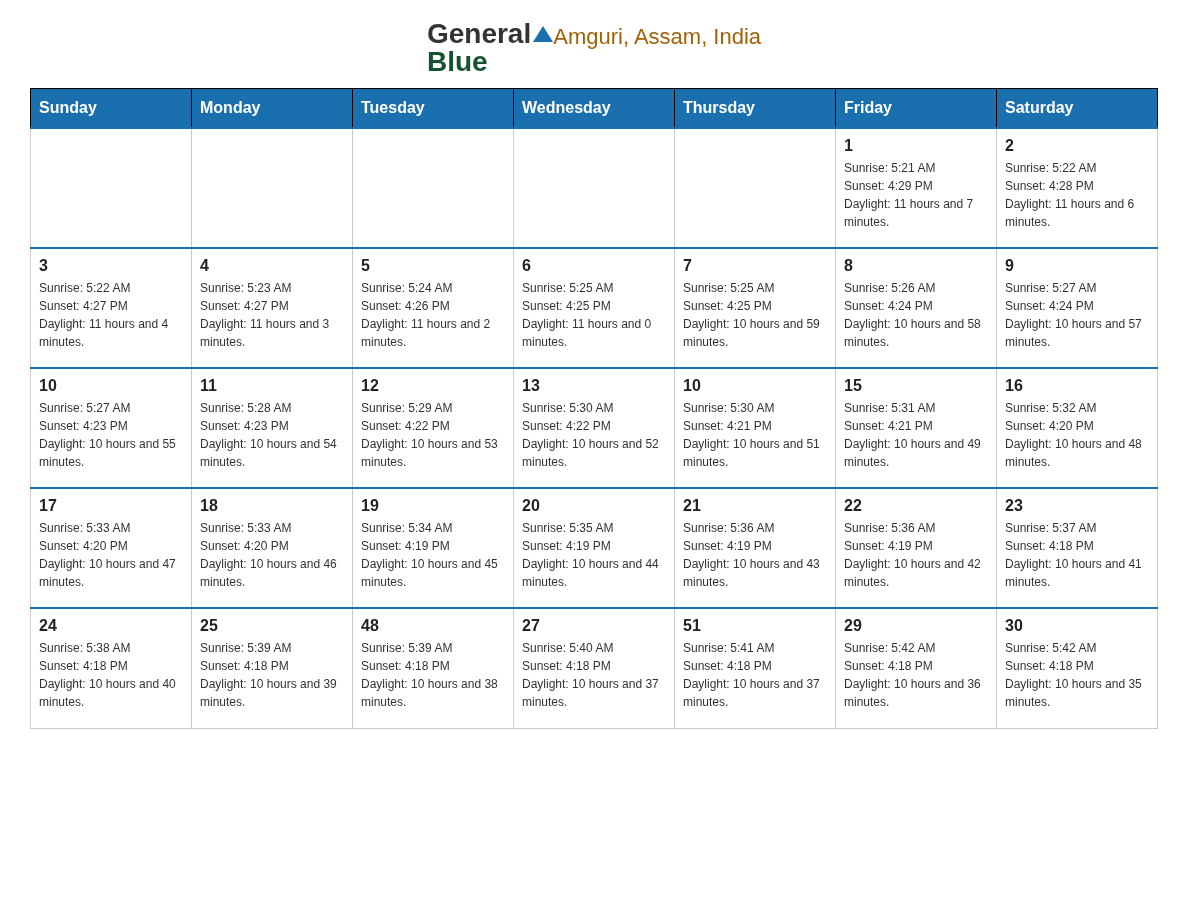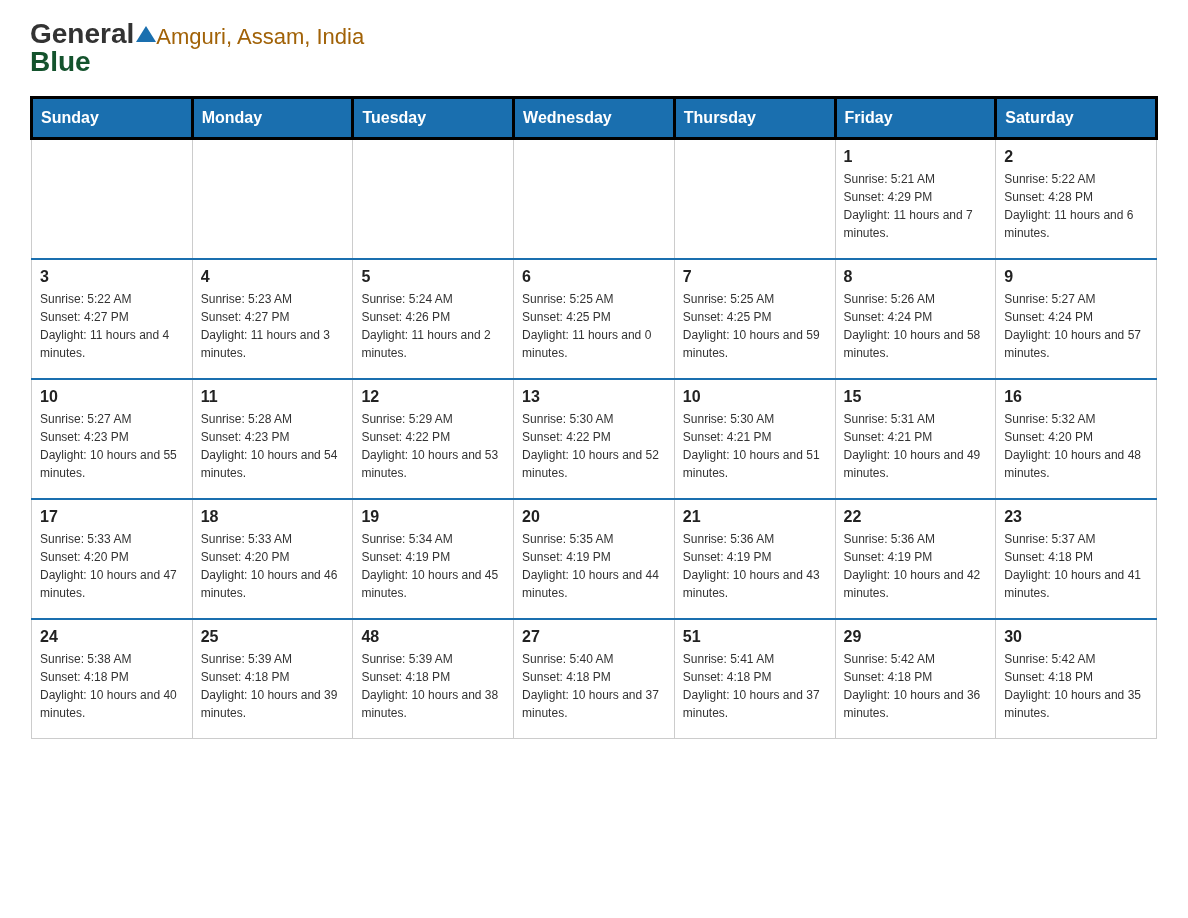--- a/index.html
+++ b/index.html
@@ -4,23 +4,23 @@
   <style>
     * { box-sizing: border-box; margin: 0; padding: 0; }
     body {
       font-family: Arial, sans-serif;
       background: #fff;
       padding: 20px 30px;
       color: #333;
     }
     .header-area {
       display: flex;
-      justify-content: flex-start;
+      justify-content: center;
       align-items: flex-start;
-      margin-bottom: 20px;
+      margin-bottom: 12px;
     }
     .logo {
       display: flex;
       flex-direction: column;
       align-items: flex-start;
     }
     .logo-general {
       font-size: 28px;
       font-weight: bold;
       color: #333;
@@ -60,21 +60,21 @@
       border-collapse: collapse;
       table-layout: fixed;
     }
     thead tr th {
       background-color: #1a6faf;
       color: #fff;
       padding: 10px 8px;
       font-size: 16px;
       font-weight: bold;
       text-align: left;
-      border: 3px solid #000000;
+      border: 1px solid #000000;
     }
     tbody tr td {
       vertical-align: top;
       padding: 8px 8px;
       border: 1px solid #ccc;
       border-top: 2px solid #1a6faf;
       font-size: 12px;
       color: #333;
       height: 120px;
     }

